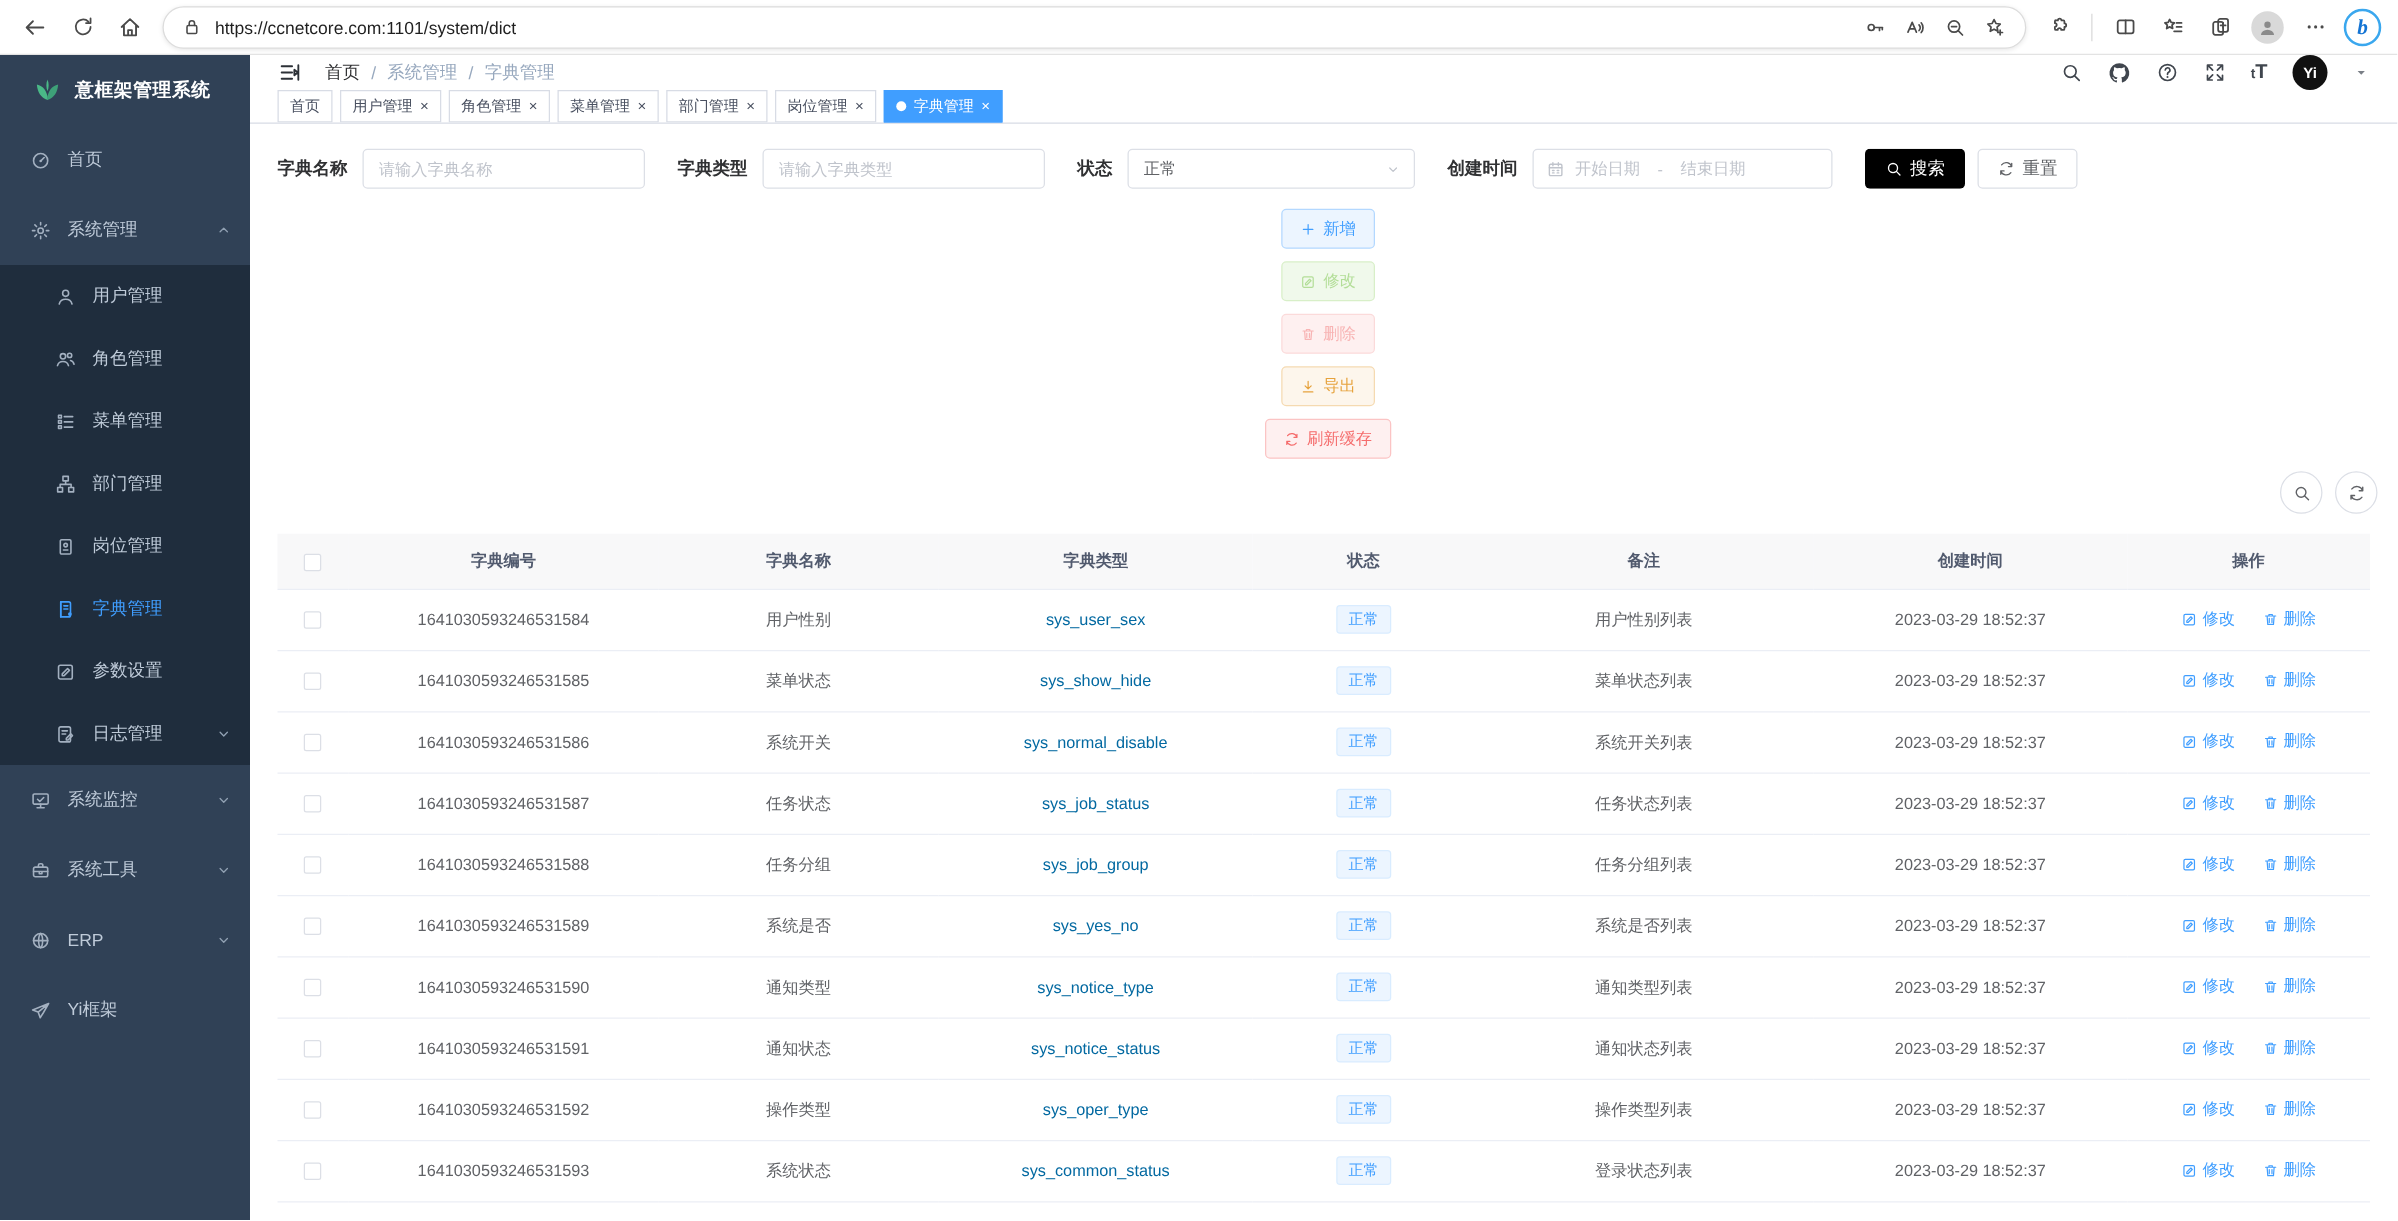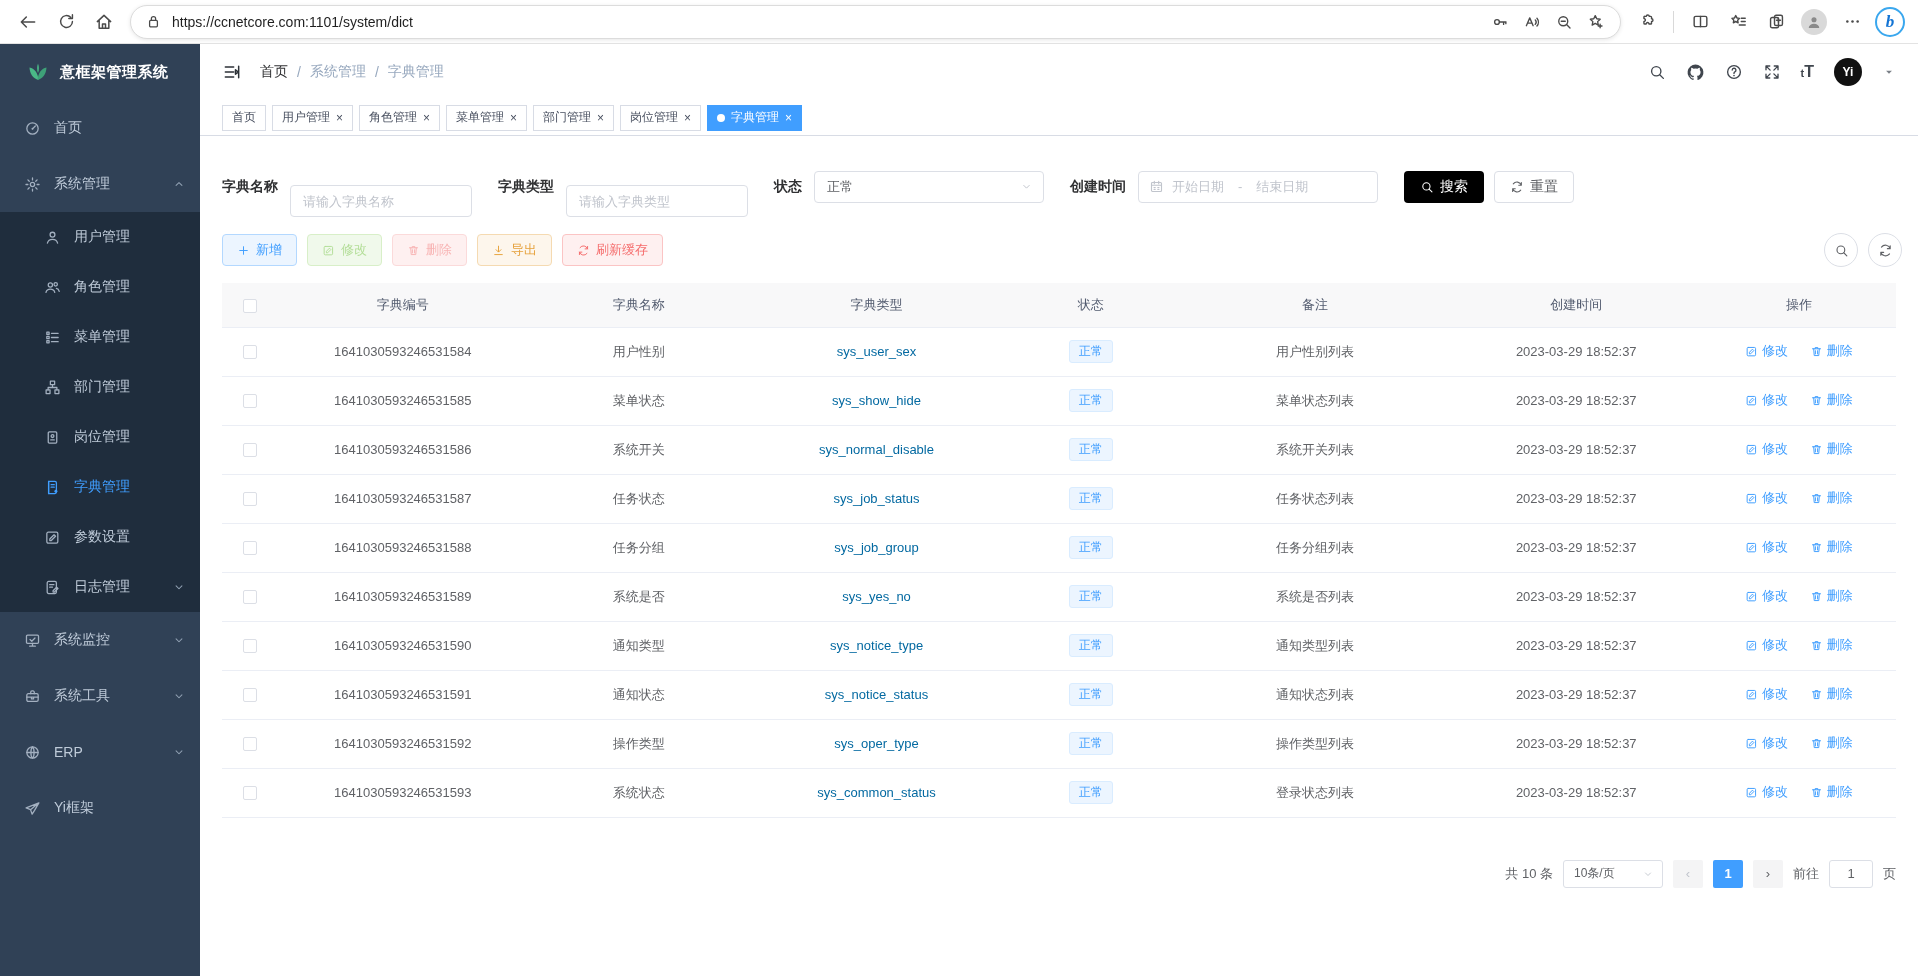--- a/index.html
+++ b/index.html
@@ -55,44 +55,44 @@
   .tag { height:26px; display:flex; align-items:center; gap:6px; padding:0 9px; border:1px solid #d8dce5; background:#fff; color:#495060; font-size:12px; cursor:pointer; }
   .tag .x { font-size:12px; line-height:1; }
   .tag.active { background:#409eff; border-color:#409eff; color:#fff; }
   .tag .dot { width:8px; height:8px; border-radius:50%; background:#fff; }
 
   
   .filter-row { display:flex; align-items:center; padding:20px 22px 0 22px; font-size:14px; }
   .flabel { font-weight:bold; color:#303133; white-space:nowrap; margin-right:12px; }
   .gap { width:26px; flex:0 0 26px; }
   .tbox { height:32px; border:1px solid #dcdfe6; border-radius:4px; background:#fff; }
-  input.tbox { width:182px; padding:0 12px; font-size:13px; color:#606266; outline:none;margin-top:29px; }
+  input.tbox { width:226px; padding:0 12px; font-size:13px; color:#606266; outline:none; }
   input::placeholder { color:#c0c4cc; }
   .select { width:230px; display:flex; align-items:center; padding:0 10px 0 12px; color:#606266; font-size:13px; cursor:pointer; }
   .select .caret { margin-left:auto; color:#c0c4cc; }
   .daterange { width:240px; display:flex; align-items:center; gap:8px; padding:0 10px; color:#c0c4cc; font-size:13px; }
   .btn { height:32px; border-radius:4px; display:flex; align-items:center; gap:6px; padding:0 15px; font-size:14px; cursor:pointer; border:1px solid transparent; white-space:nowrap; }
   .btn-primary { background:#000000; color:#fff; }
   .btn-default { background:#fff; color:#606266; border-color:#dcdfe6; }
 
   
-  .toolbar { display:flex; align-items:center; gap:10px; padding:16px 16px 0 22px; }
+  .toolbar { display:flex; align-items:center; gap:10px; padding:16px 16px 0 22px;flex-direction:column; }
   .btn-sm { height:32px; font-size:13px; padding:0 14px; }
   .b-add { background:#ecf5ff; border-color:#b3d8ff; color:#409eff; }
   .b-edit { background:#f0f9eb; border-color:#d8efc8; color:#b3de98; }
   .b-del { background:#fef0f0; border-color:#fbdada; color:#f8b4b4; }
   .b-exp { background:#fdf6ec; border-color:#f5dab1; color:#e6a23c; }
   .b-cache { background:#fef0f0; border-color:#fbc4c4; color:#f56c6c; }
   .toolbar-right { margin-left:auto; display:flex; gap:10px; }
   .circle-btn { width:34px; height:34px; border-radius:50%; border:1px solid #dcdfe6; background:#fff; color:#606266; display:flex; align-items:center; justify-content:center; cursor:pointer; }
 
   
   .table-wrap { margin:16px 22px 0 22px; }
   table { width:100%; border-collapse:collapse; font-size:13px; color:#606266; table-layout:fixed; }
-  thead th { height:44px; background:#f8f8f9; color:#515a6e; font-weight:normal; font-size:13px; border-bottom:1px solid #ebeef5; text-align:center; }
+  thead th { height:44px; background:#f8f8f9; color:#515a6e; font-weight:bold; font-size:13px; border-bottom:1px solid #ebeef5; text-align:center; }
   tbody td { height:49px; border-bottom:1px solid #ebeef5; text-align:center; white-space:nowrap; overflow:hidden; }
   .cb { display:inline-block; width:14px; height:14px; border:1px solid #dcdfe6; border-radius:2px; background:#fff; vertical-align:middle; cursor:pointer; }
   .link { color:#0369a1; cursor:pointer; text-decoration:none;text-align:center; }
   .tag-mini { display:inline-block; padding:3px 9px; font-size:12px; color:#409eff; background:#ecf5ff; border:1px solid #d9ecff; border-radius:3px; line-height:1.3; }
   .op-link { color:#409eff; display:inline-flex; align-items:center; gap:4px; margin:0 9px; cursor:pointer; }
 
   
   .pagination { display:flex; align-items:center; justify-content:flex-end; gap:10px; padding:42px 22px 0 0; font-size:13px; color:#606266; }
   .psel { width:100px; height:28px; border:1px solid #dcdfe6; border-radius:3px; display:flex; align-items:center; padding:0 8px 0 10px; font-size:12px; color:#606266; cursor:pointer; }
   .psel .caret { margin-left:auto; color:#c0c4cc; }

